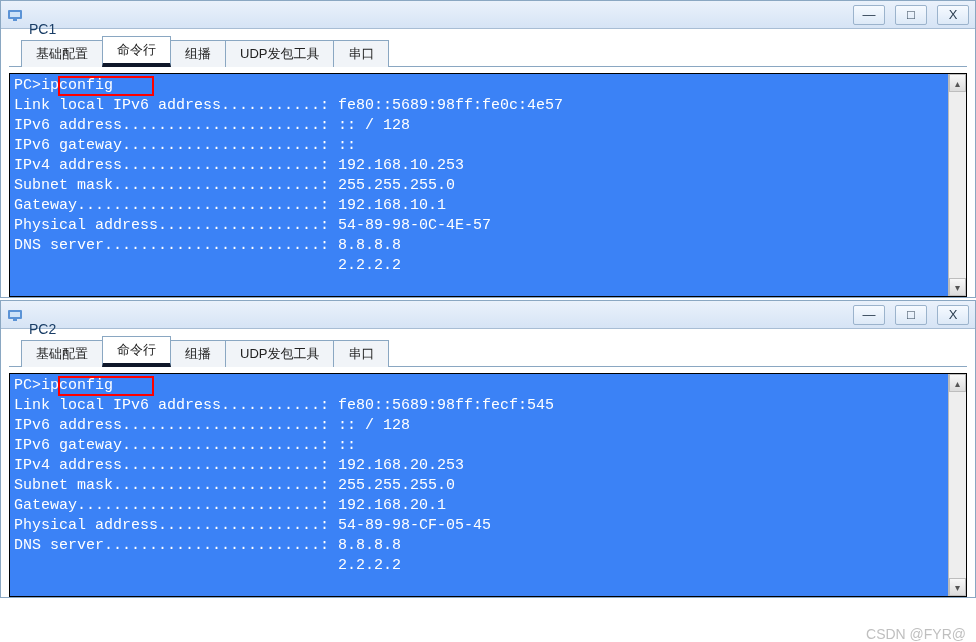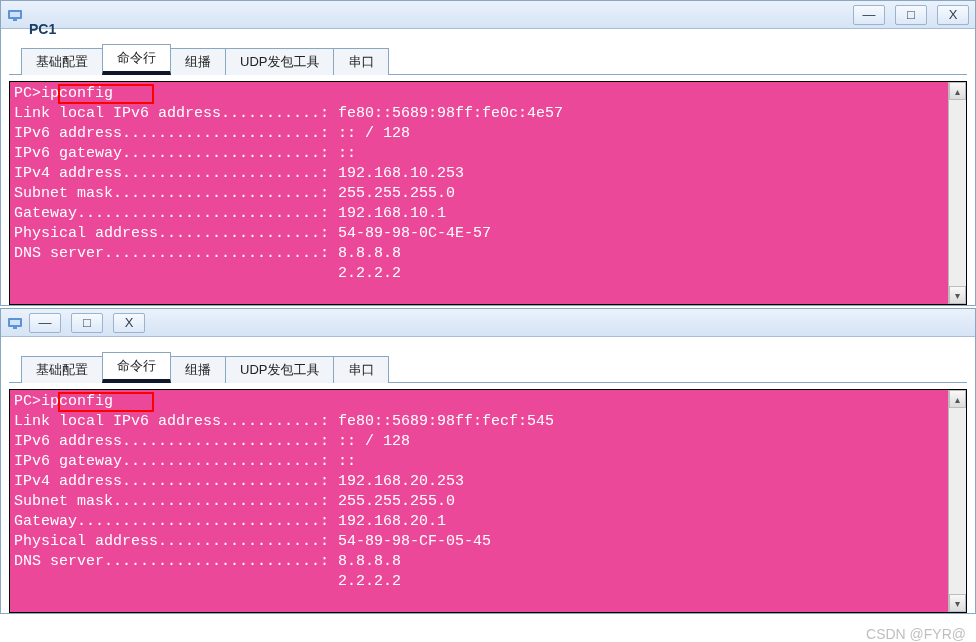--- a/index.html
+++ b/index.html
@@ -25,37 +25,37 @@
     padding: 0 6px;
     border-bottom: 1px solid #a8bdd4;
   }
   .titlebar .app-icon {
     width: 16px; height: 16px;
     margin-right: 6px;
     display: inline-flex; align-items: center; justify-content: center;
   }
   .titlebar .title {
     color: #1a3e66;
-    font-weight: 700;
+    font-weight: 400;
     font-size: 14px;
     flex: 1;
     margin-top: 28px;
   }
   .win-buttons { display: flex; gap: 10px; }
   .win-btn {
     width: 32px; height: 20px;
     border: 1px solid #9bb3cc;
     border-radius: 2px;
     background: linear-gradient(#f6faff,#dde9f7);
     display: flex; align-items: center; justify-content: center;
     color: #2c3e50;
     cursor: default;
   }
   .client {
-    padding: 14px 8px 0 8px;
+    padding: 6px 8px 0 8px;
     background: #ffffff;
   }
   .tabs {
     display: flex;
     align-items: flex-end;
     gap: 0;
     border-bottom: 1px solid #8aa7c2;
     padding-left: 12px;
   }
   .tab {
@@ -74,21 +74,21 @@
     border-bottom: 4px solid #0f172a;
     z-index: 2;
   }
   .terminal-wrap {
     margin-top: 6px;
     border: 1px solid #000;
     position: relative;
     display: flex;
   }
   .terminal {
-    background: #ec4899;
+    background: #3b82f6;
     color: #ffffff;
     font-family: "Consolas", "Courier New", monospace;
     font-size: 15px;
     line-height: 20px;
     padding: 2px 4px 6px 4px;
     flex: 1;
     white-space: pre;
     overflow: hidden;
   }
   .scrollbar {
@@ -164,20 +164,21 @@
     </div>
     <div class="window">
       <div class="titlebar">
         <span class="app-icon">
           <svg width="16" height="16" viewBox="0 0 16 16">
             <rect x="1" y="3" width="14" height="9" rx="1" fill="#5b93d6"></rect>
             <rect x="3" y="5" width="10" height="5" fill="#cfe3f8"></rect>
             <rect x="6" y="12" width="4" height="2" fill="#5b93d6"></rect>
           </svg>
         </span>
+        <span class="title">PC2</span>
         <div class="win-buttons">
           <div class="win-btn">—</div>
           <div class="win-btn">□</div>
           <div class="win-btn">X</div>
         </div>
       </div>
       <div class="client">
         <div class="tabs">
           <div class="tab">基础配置</div>
           <div class="tab active">命令行</div>

